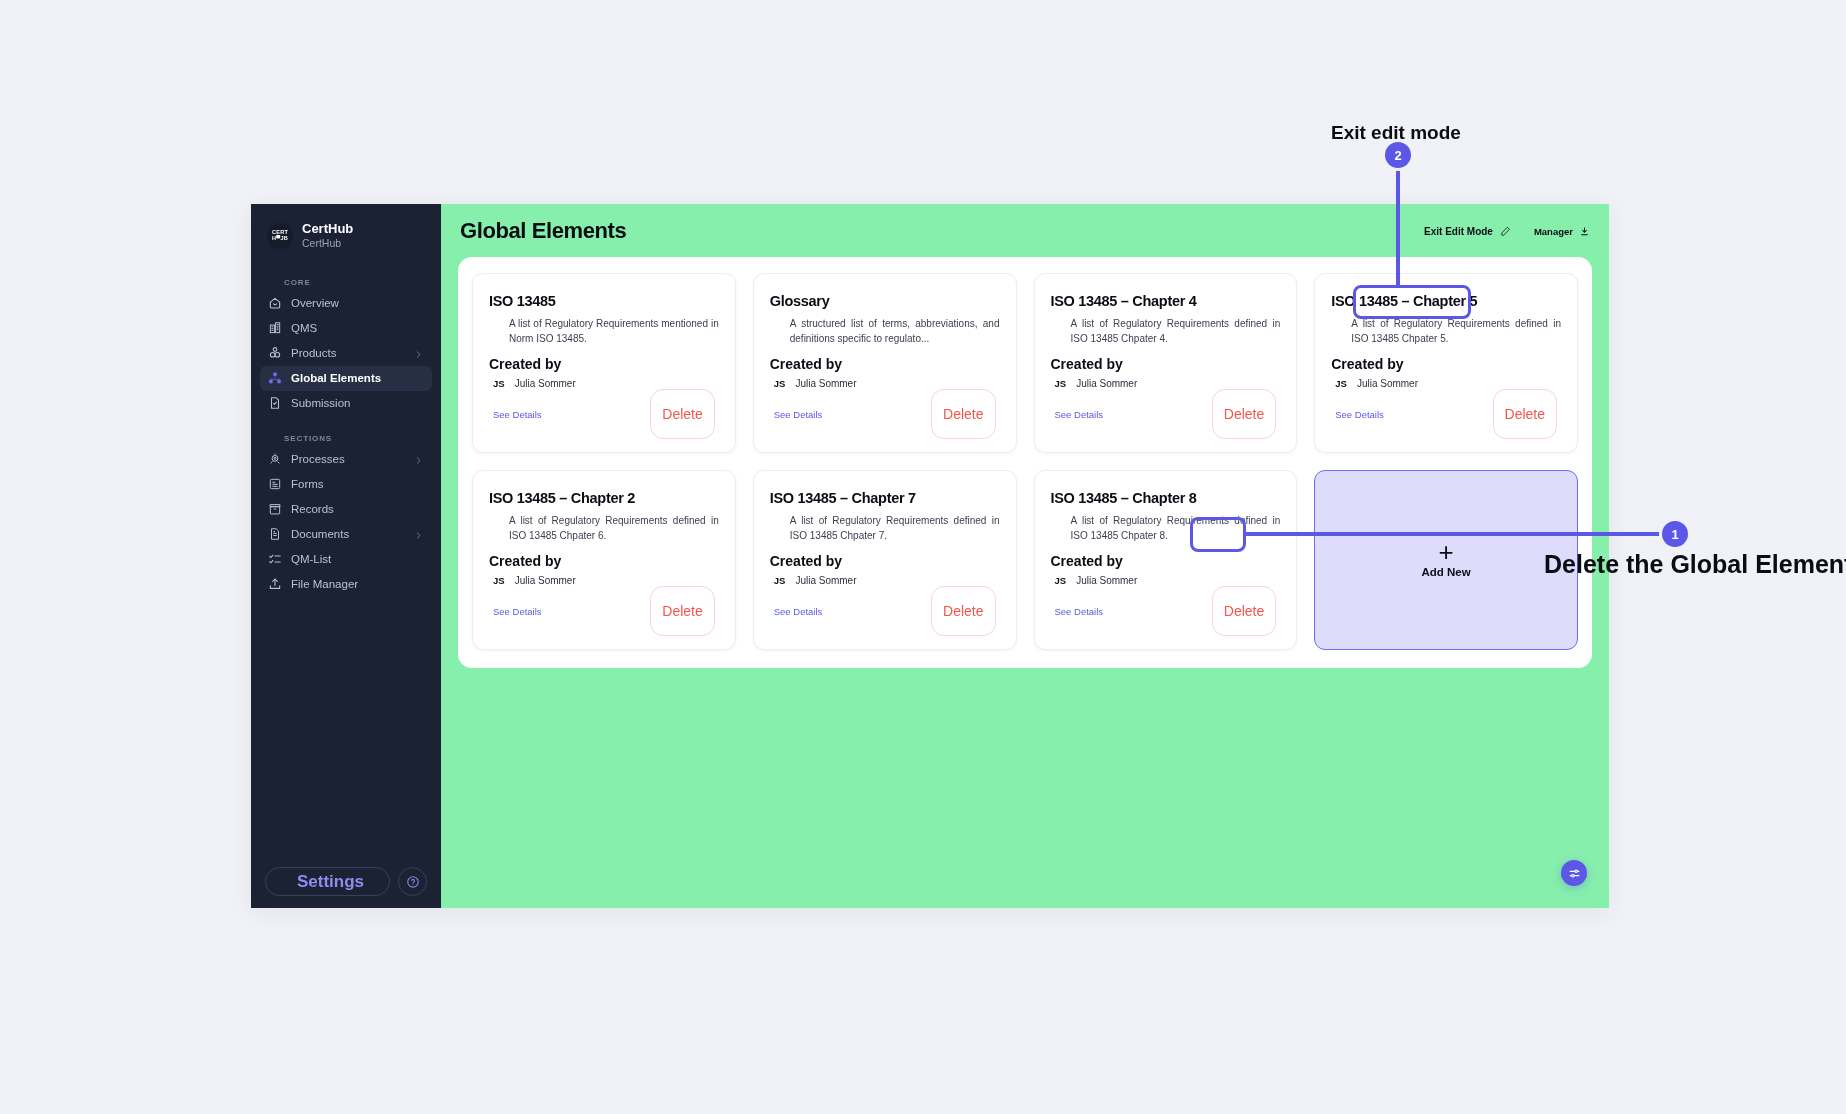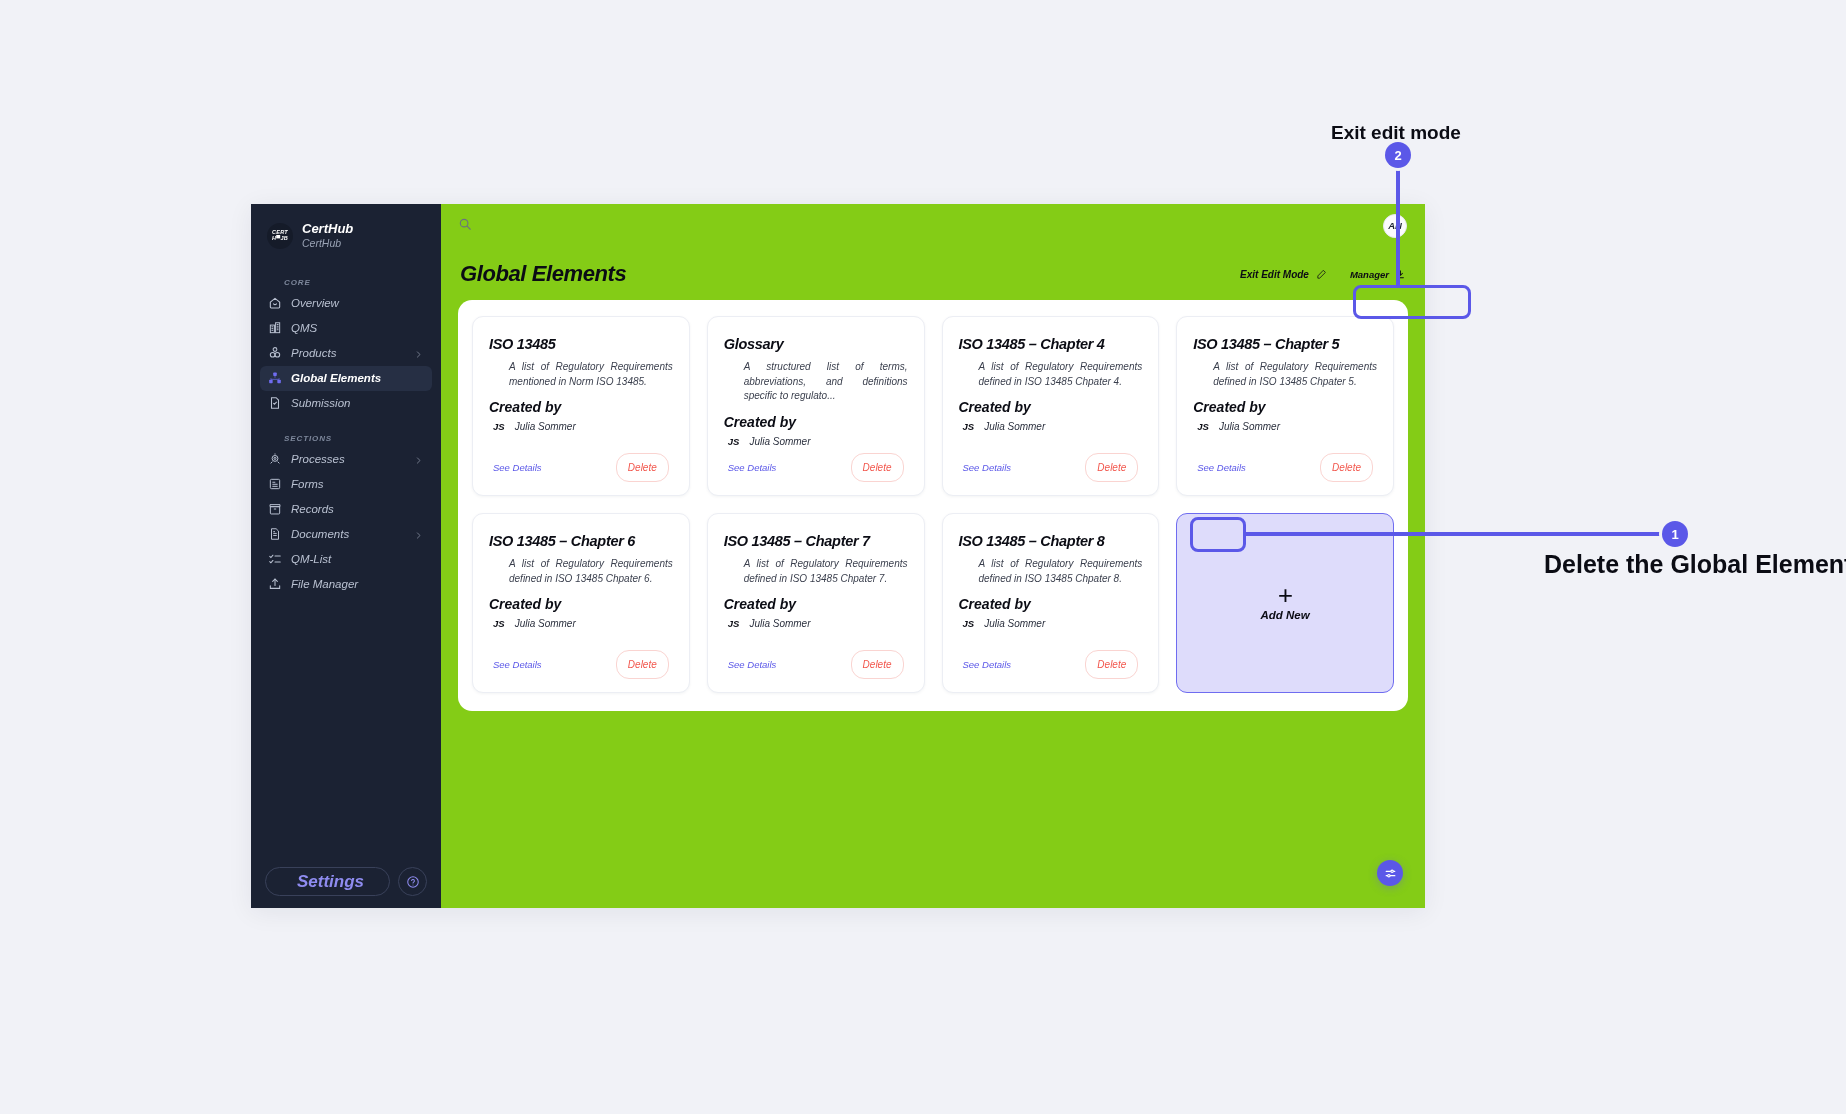--- a/index.html
+++ b/index.html
@@ -30,25 +30,24 @@
   .ann-box {
     position: absolute;
     border: 3px solid #5b58e8;
     border-radius: 8px;
   }
 
   
   #app {
     position: absolute;
     left: 251px; top: 204px;
-    width: 1174px; height: 704px;
+    width: 1358px; height: 704px;
     display: flex;
-    background: #84cc16;
+    background: #86efac;
     box-shadow: 0 4px 24px rgba(20,25,60,.07);
-    font-style: italic;
   }
 
   
   #sidebar {
     width: 190px; flex: 0 0 190px;
     background: #1b2233;
     display: flex; flex-direction: column;
     padding: 14px 0 12px;
     position: relative;
   }
@@ -162,23 +161,23 @@
     text-align: justify; margin-bottom: 10px; margin-left: 20px;
   }
   .created-label { font-size: 14px; font-weight: bold; color: #0b0c14; margin-bottom: 6px; }
   .creator { display: flex; align-items: center; gap: 10px; padding-left: 4px; }
   .creator-initials { font-size: 9.5px; font-weight: bold; color: #0b0c14; }
   .creator-name { font-size: 10px; color: #2a2f3d; }
   .card-spacer { flex: 1 1 auto; }
   .card-actions { display: flex; align-items: center; justify-content: space-between; padding: 0 4px; }
   .see-details { font-size: 9.5px; color: #5b58e8; }
   .delete-btn {
-    font-size: 10px; color: #f2564c;
+    font-size: 14px; color: #f2564c;
     border: 1px solid #fad4d1; border-radius: 13px;
-    padding: 8px 11px; background: #fff;
+    padding: 16px 11px; background: #fff;
   }
 
   .add-new {
     background: #dedcfb;
     border: 1.5px solid #6f6cf0;
     border-radius: 11px;
     display: flex; flex-direction: column;
     align-items: center; justify-content: center;
     gap: 4px;
     height: 180px;
@@ -363,29 +362,20 @@
             <circle cx="12" cy="12" r="9"></circle>
             <path d="M9.6 9.3a2.5 2.5 0 0 1 4.8.9c0 1.7-2.4 2-2.4 3.4"></path>
             <path d="M12 17h.01"></path>
           </svg>
       </div>
     </div>
   </aside>
 
   <div id="main">
 
-    <div id="topbar">
-      <div>
-        <svg width="14" height="14" viewBox="0 0 24 24" fill="none" stroke="#6b7280" stroke-width="1.9" stroke-linecap="round">
-            <circle cx="10.5" cy="10.5" r="6.5"></circle>
-            <path d="M15.5 15.5L21 21"></path>
-          </svg>
-      </div>
-      <div class="avatar">AN</div>
-    </div>
 
     <div id="page-head">
       <div id="page-title">Global Elements</div>
       <div class="head-actions">
         <div class="btn-exit">
           <span>Exit Edit Mode</span>
           <svg width="11" height="11" viewBox="0 0 24 24" fill="none" stroke="#0b0c14" stroke-width="1.7" stroke-linecap="round" stroke-linejoin="round">
               <path d="M16.5 3.5l4 4L8 20H4v-4z"></path>
             </svg>
         </div>
@@ -456,21 +446,21 @@
             <span class="creator-name">Julia Sommer</span>
           </div>
           <div class="card-spacer"></div>
           <div class="card-actions">
             <span class="see-details">See Details</span>
             <span class="delete-btn">Delete</span>
           </div>
         </div>
 
         <div class="card">
-          <div class="card-title">ISO 13485 – Chapter 6</div>
+          <div class="card-title">ISO 13485 – Chapter 2</div>
           <div class="card-desc">A list of Regulatory Requirements defined in ISO 13485 Chpater 6.</div>
           <div class="created-label">Created by</div>
           <div class="creator">
             <span class="creator-initials">JS</span>
             <span class="creator-name">Julia Sommer</span>
           </div>
           <div class="card-spacer"></div>
           <div class="card-actions">
             <span class="see-details">See Details</span>
             <span class="delete-btn">Delete</span>

